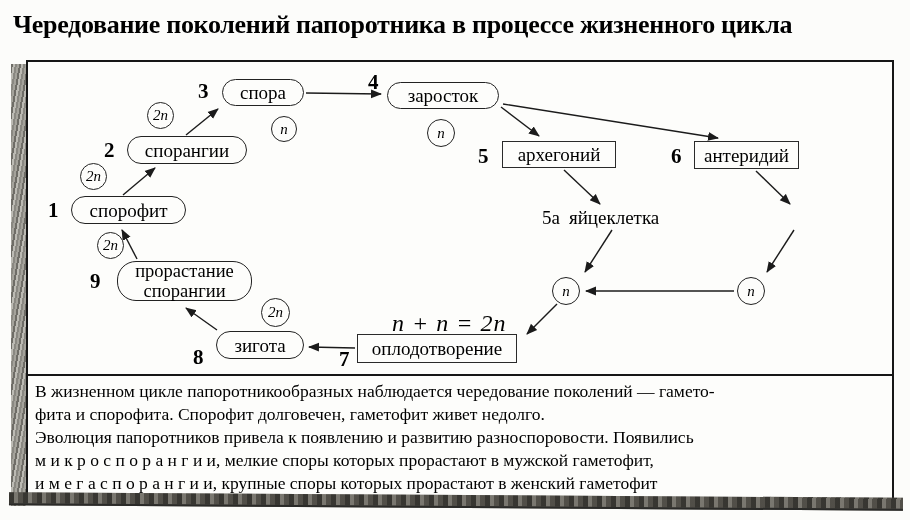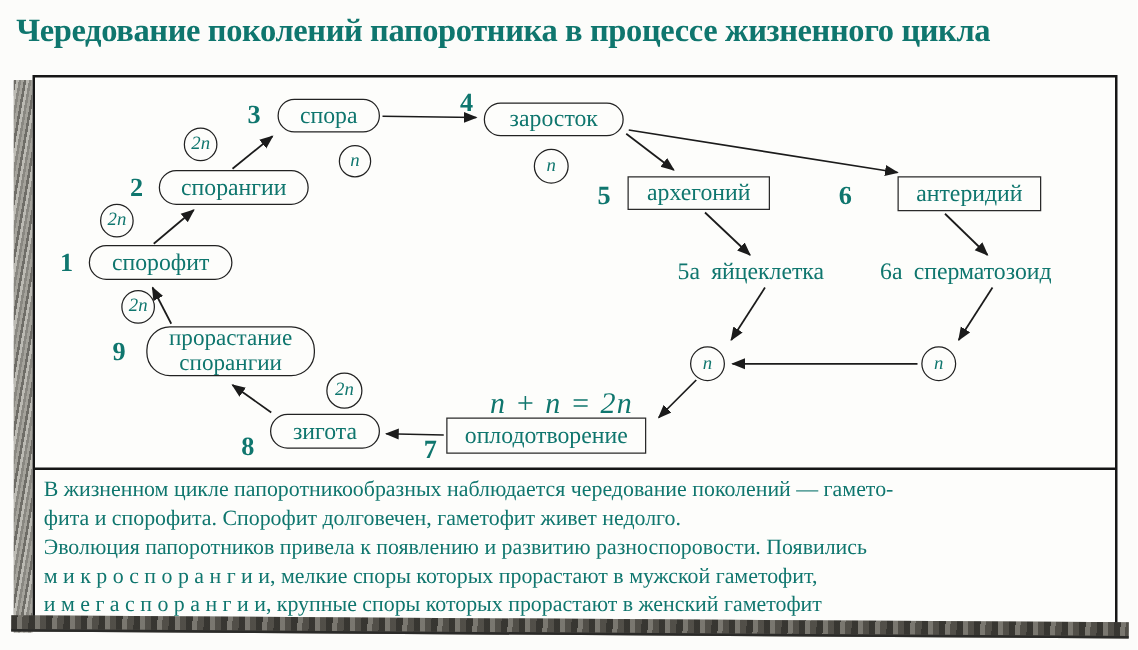--- a/index.html
+++ b/index.html
@@ -1,18 +1,18 @@
 <!DOCTYPE html>
 <html><head>
 <meta charset="utf-8">
 <style>
   html,body { margin:0; padding:0; background:#ffffff; }
   .page {
     position:relative; width:910px; height:520px; overflow:hidden;
-    background:#fcfcfa; color:#0f766e;
+    background:#fcfcfa; color:#000000;
     font-family:"Liberation Serif","DejaVu Serif",serif;
   }
   .title {
     position:absolute; left:13px; top:10px; margin:0;
     font-size:26px; font-weight:700; letter-spacing:-0.3px; white-space:nowrap;
   }
   .scan-edge-left {
     position:absolute; left:11px; top:64px; width:15px; height:442px;
     background-color:#a09d96;
     background-image:repeating-linear-gradient(100deg,
@@ -110,21 +110,21 @@
       </div>
       <div class="node pill" style="left:194px;top:17px;width:82px;height:27px">
         <span>спора</span>
       </div>
       <div class="node pill" style="left:359px;top:20px;width:112px;height:27px">
         <span>заросток</span>
       </div>
       <div class="node rect" style="left:474px;top:79px;width:114px;height:27px">
         <span>архегоний</span>
       </div>
-      <div class="node rect" style="left:690px;top:79px;width:115px;height:28px">
+      <div class="node rect" style="left:666px;top:79px;width:105px;height:28px">
         <span>антеридий</span>
       </div>
       <div class="node rect" style="left:329px;top:272px;width:160px;height:29px">
         <span>оплодотворение</span>
       </div>
       <div class="node pill" style="left:188px;top:269px;width:88px;height:28px">
         <span>зигота</span>
       </div>
       <div class="node pill two-line" style="left:89px;top:199px;width:135px;height:40px">
         <span>прорастание</span>
@@ -137,24 +137,20 @@
       <div class="num" style="left:340px;top:10px">4</div>
       <div class="num" style="left:450px;top:84px">5</div>
       <div class="num" style="left:643px;top:84px">6</div>
       <div class="num" style="left:311px;top:287px">7</div>
       <div class="num" style="left:165px;top:285px">8</div>
       <div class="num" style="left:62px;top:209px">9</div>
 
       <div class="free-label" style="left:514px;top:146px">
         <span>5а</span>
         <span>яйцеклетка</span>
-      </div>
-      <div class="free-label" style="left:676px;top:146px">
-        <span>6а</span>
-        <span>сперматозоид</span>
       </div>
 
       <div class="circ" style="left:52px;top:101px;width:27px;height:27px">2n</div>
       <div class="circ" style="left:119px;top:40px;width:27px;height:27px">2n</div>
       <div class="circ" style="left:69px;top:170px;width:27px;height:27px">2n</div>
       <div class="circ" style="left:233px;top:236px;width:29px;height:29px">2n</div>
       <div class="circ" style="left:243px;top:54px;width:26px;height:26px">n</div>
       <div class="circ" style="left:399px;top:57px;width:28px;height:28px">n</div>
       <div class="circ" style="left:524px;top:215px;width:28px;height:28px">n</div>
       <div class="circ" style="left:709px;top:215px;width:28px;height:28px">n</div>

